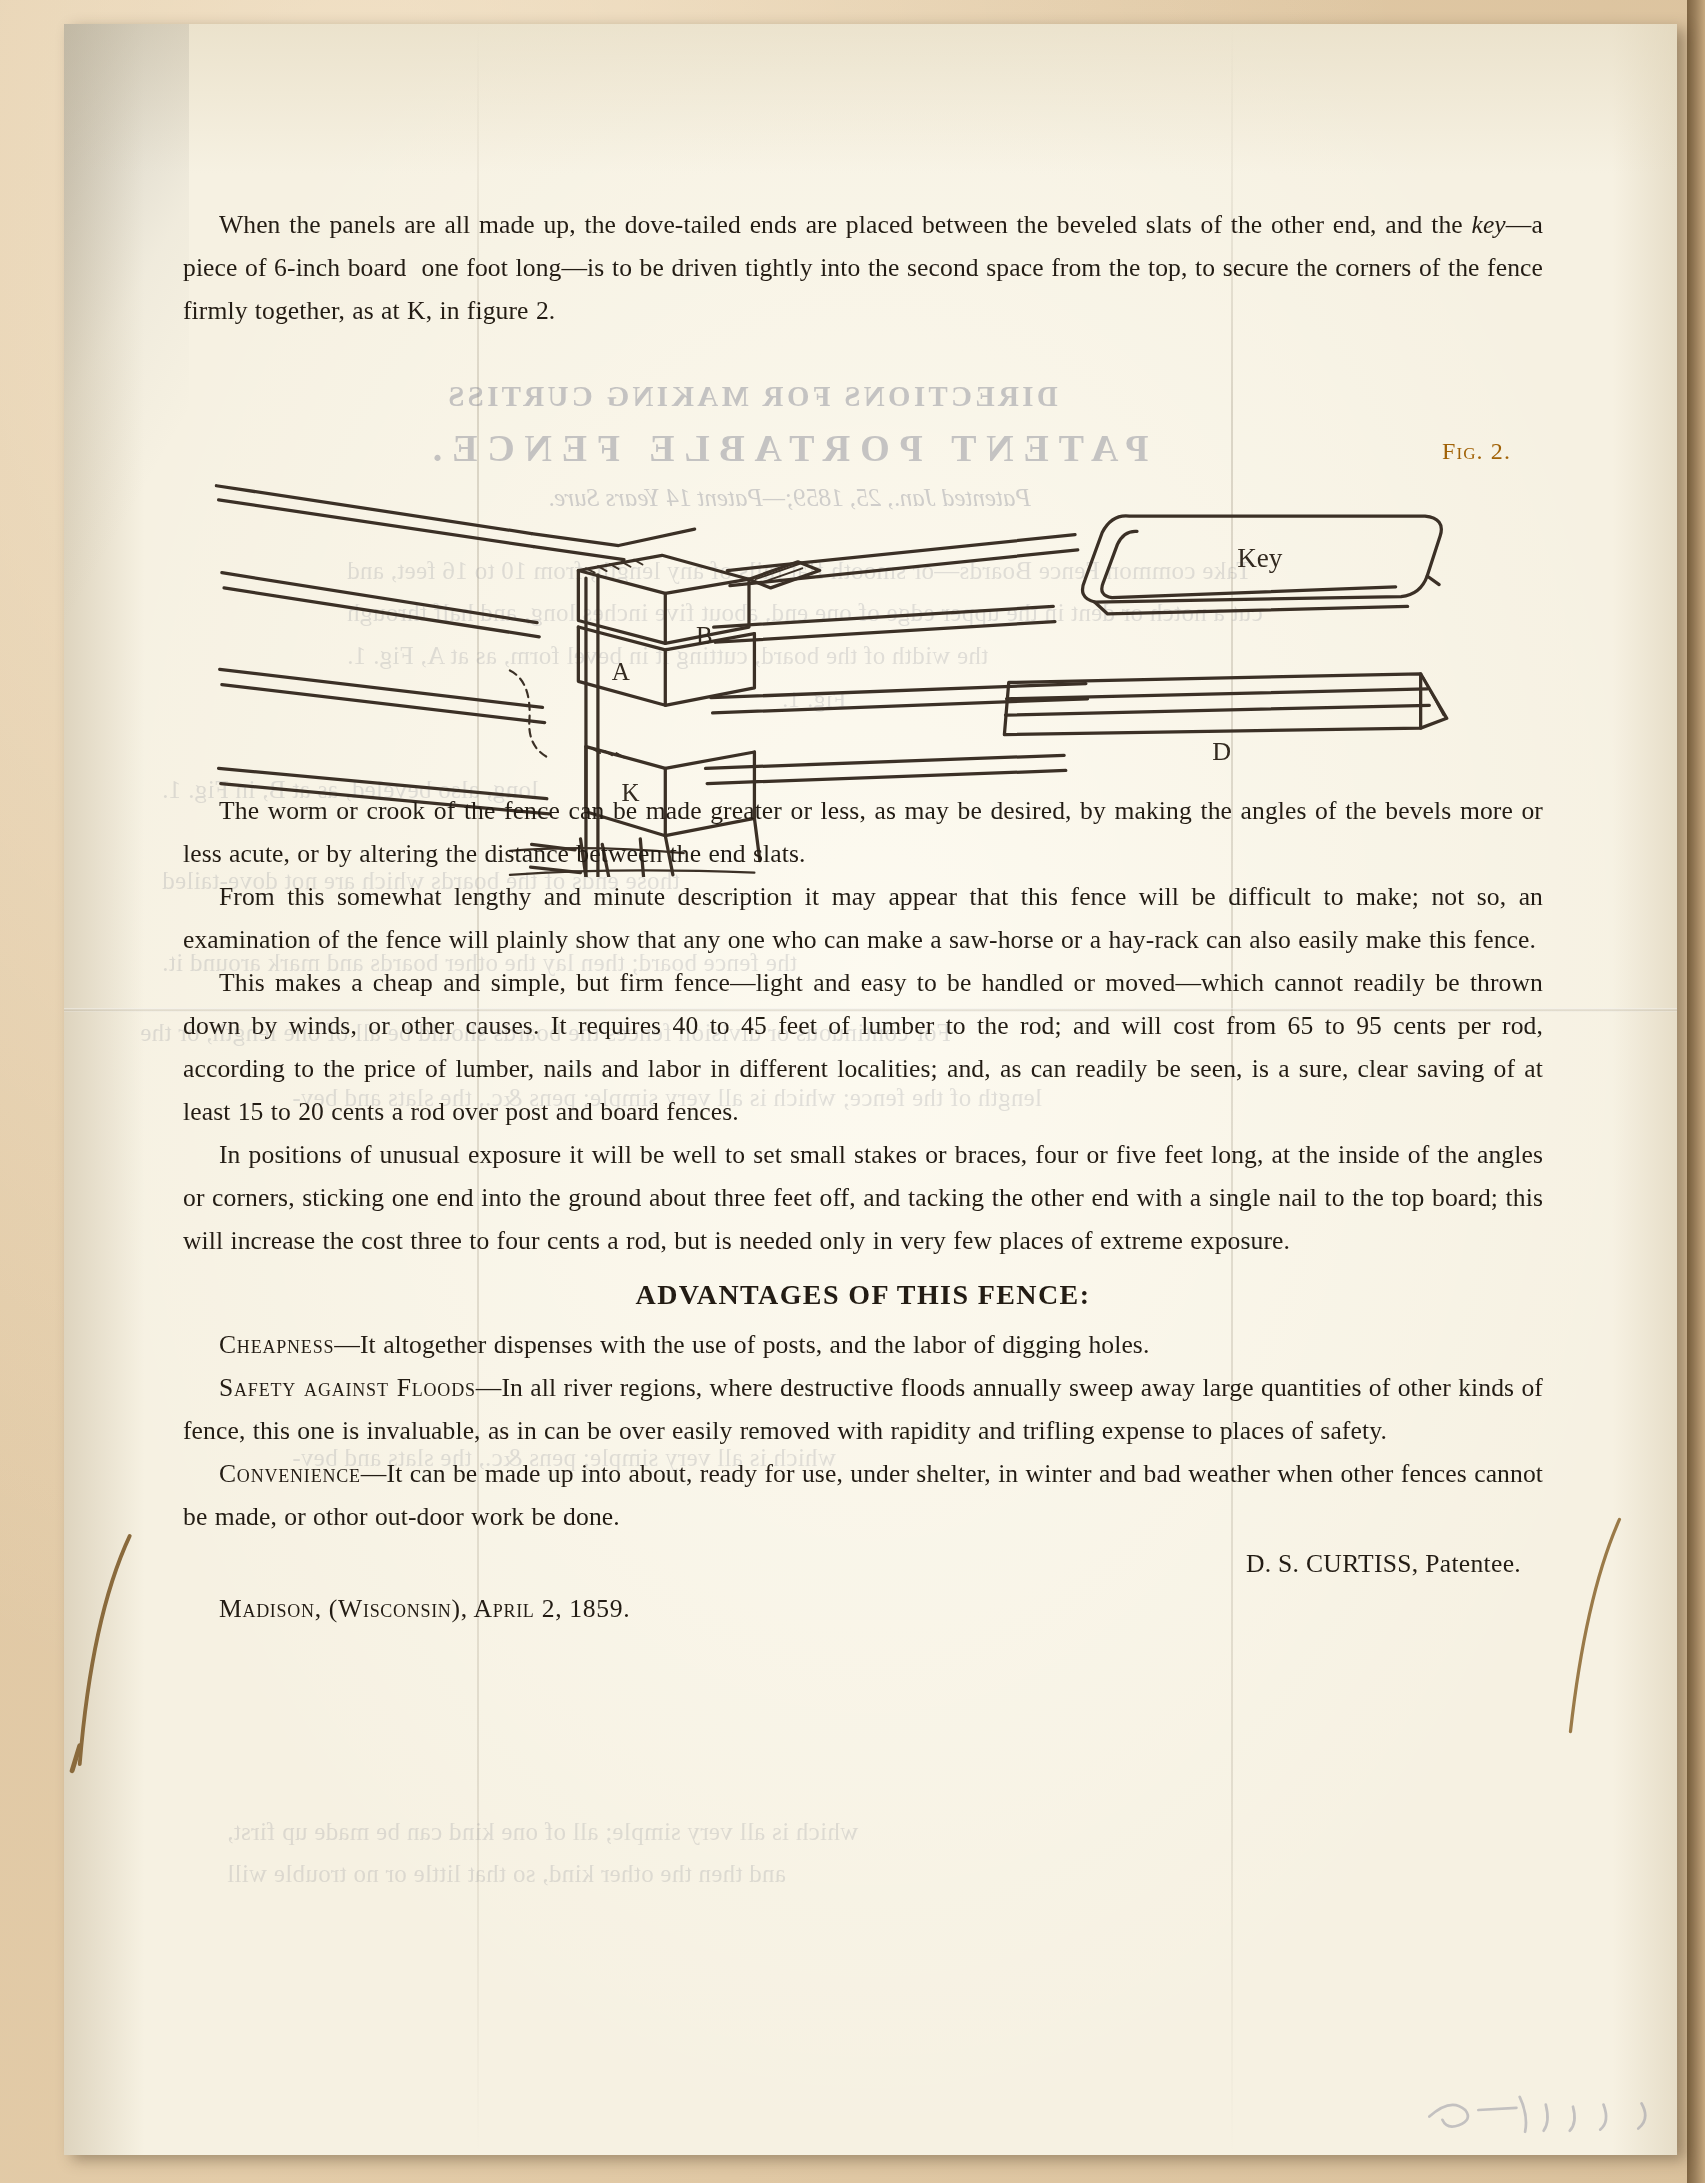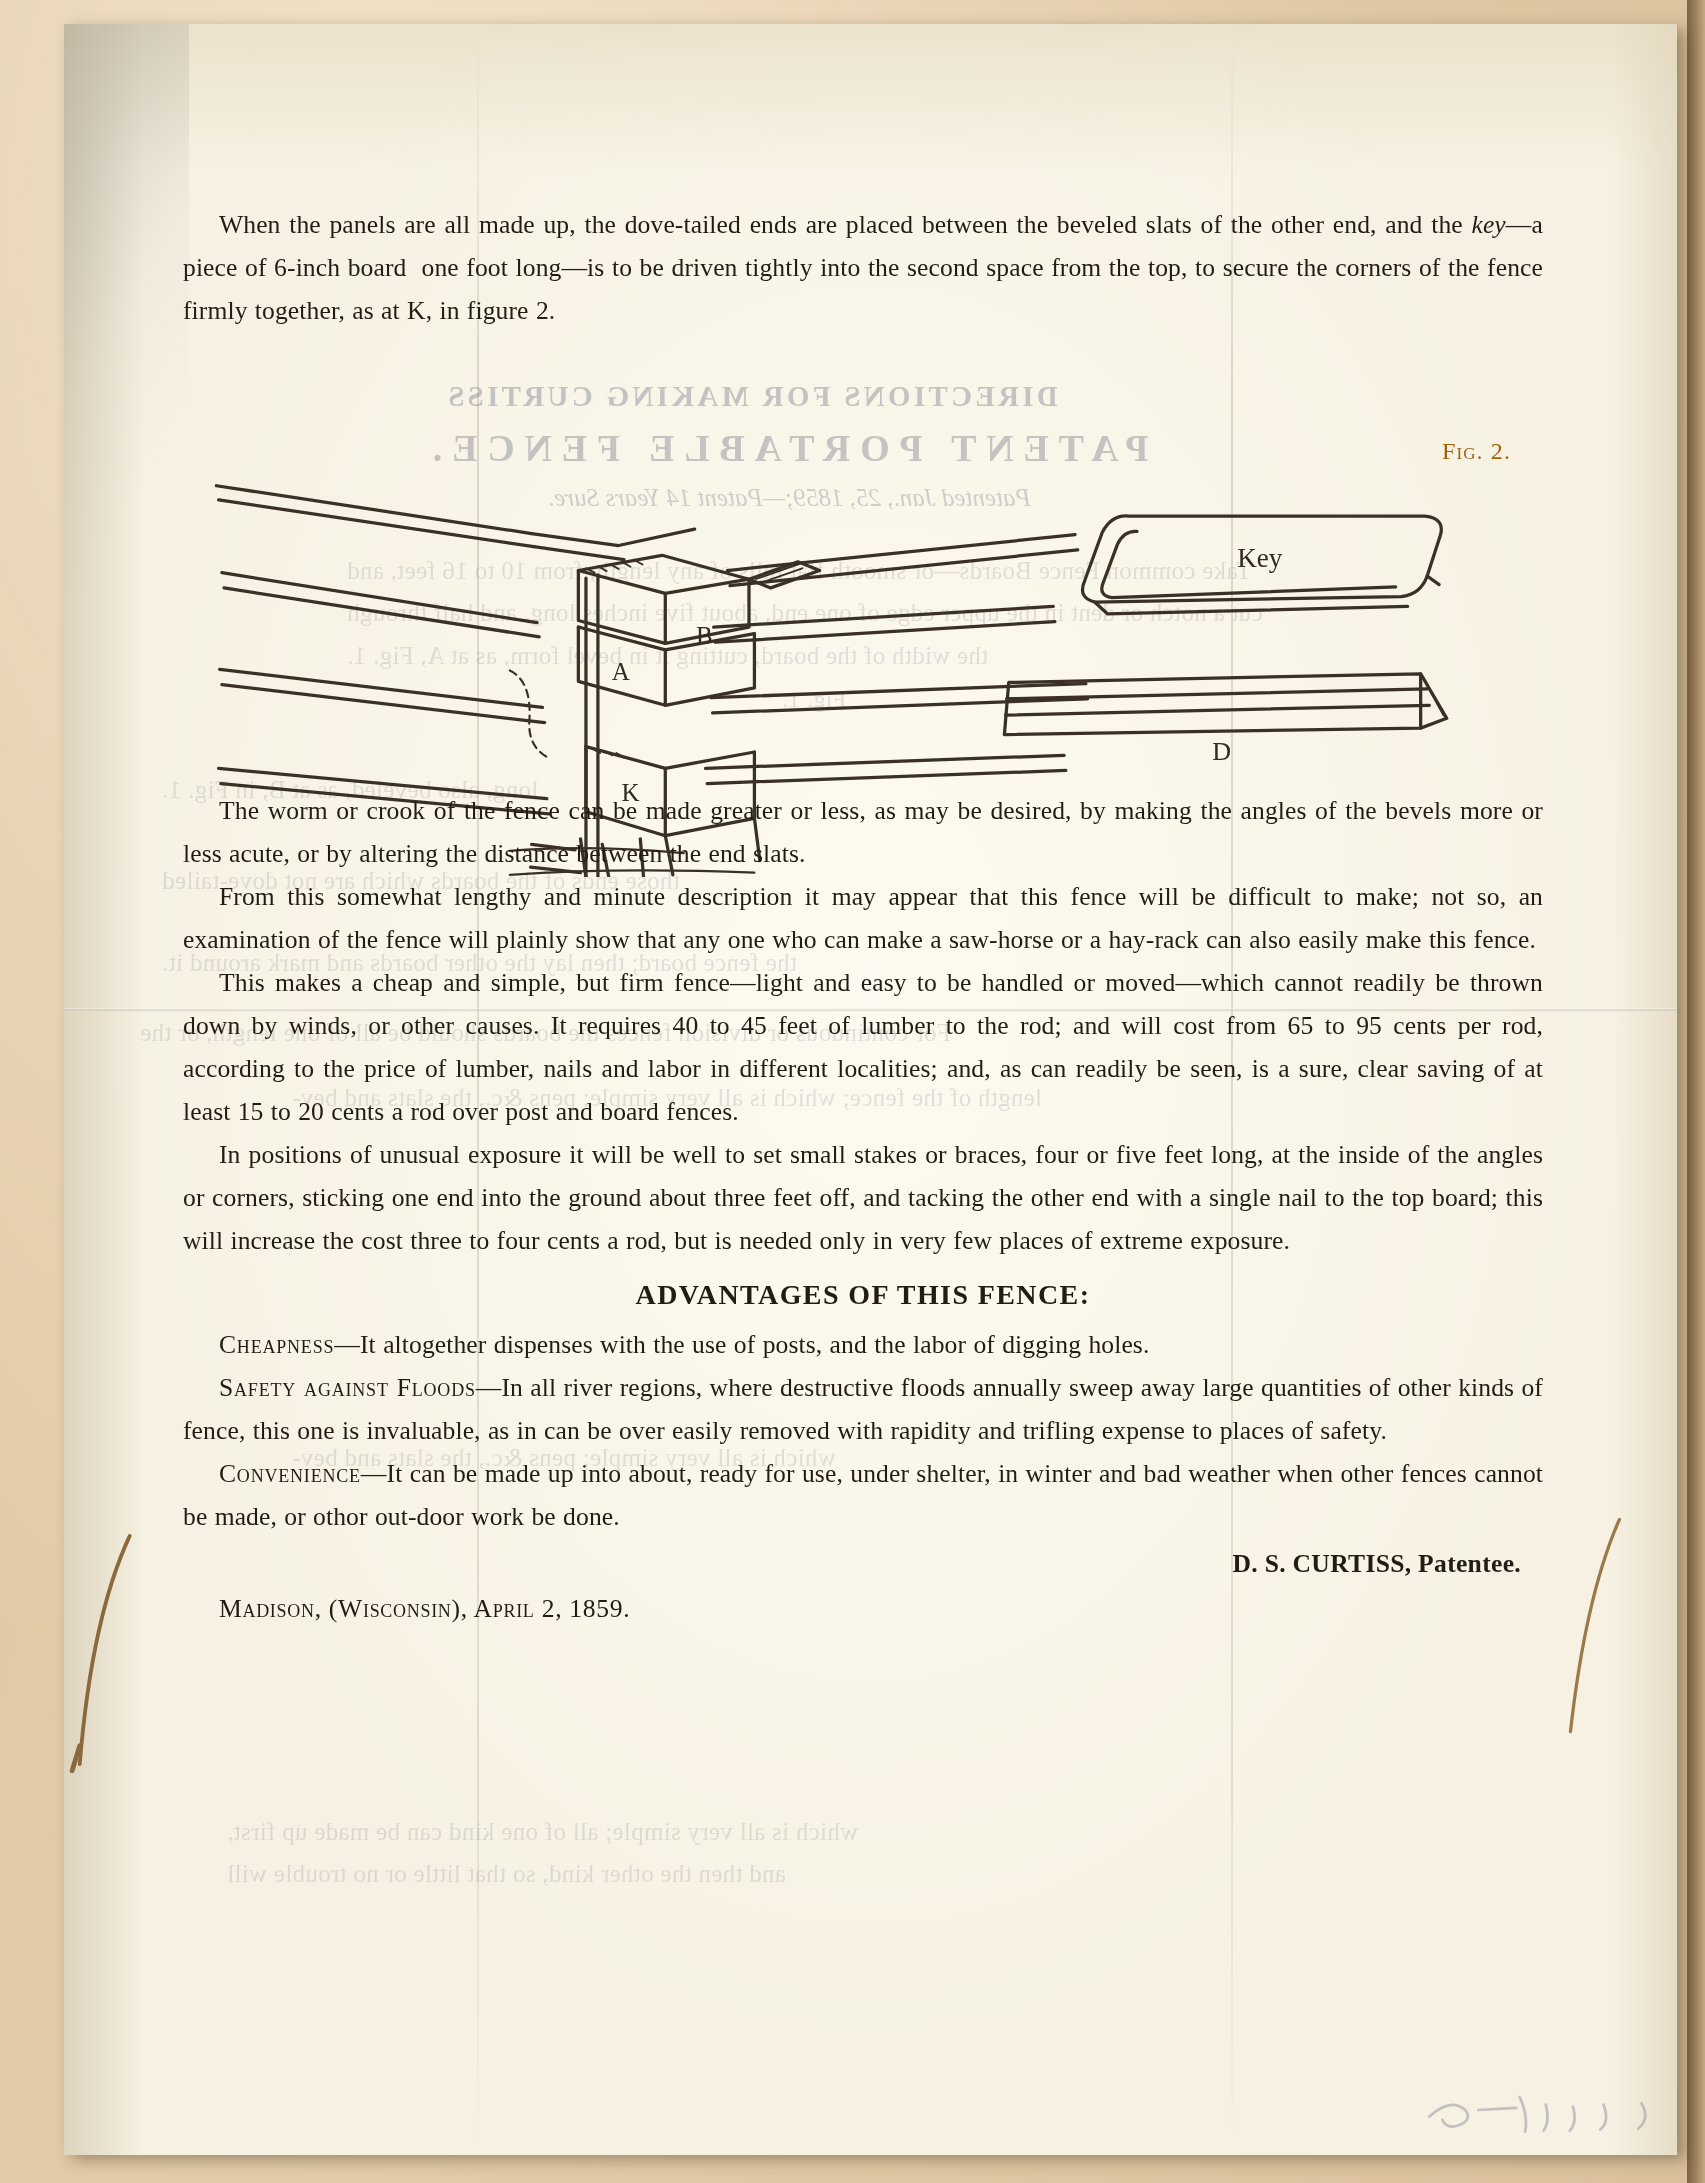--- a/index.html
+++ b/index.html
@@ -116,21 +116,20 @@
     letter-spacing: 0.8px;
   }
 
   p.signature {
     margin: 5.4px 0 0 0;
     font-size: 25.6px;
     line-height: 41px;
     text-align: right;
     padding-right: 22px;
     letter-spacing: 0.3px;
-    font-weight: bold;
   }
   p.dateline {
     margin: 4.4px 0 0 0;
     font-size: 25.6px;
     line-height: 41px;
     text-align: left;
     padding-left: 36px;
     letter-spacing: 0.2px;
   }
 

